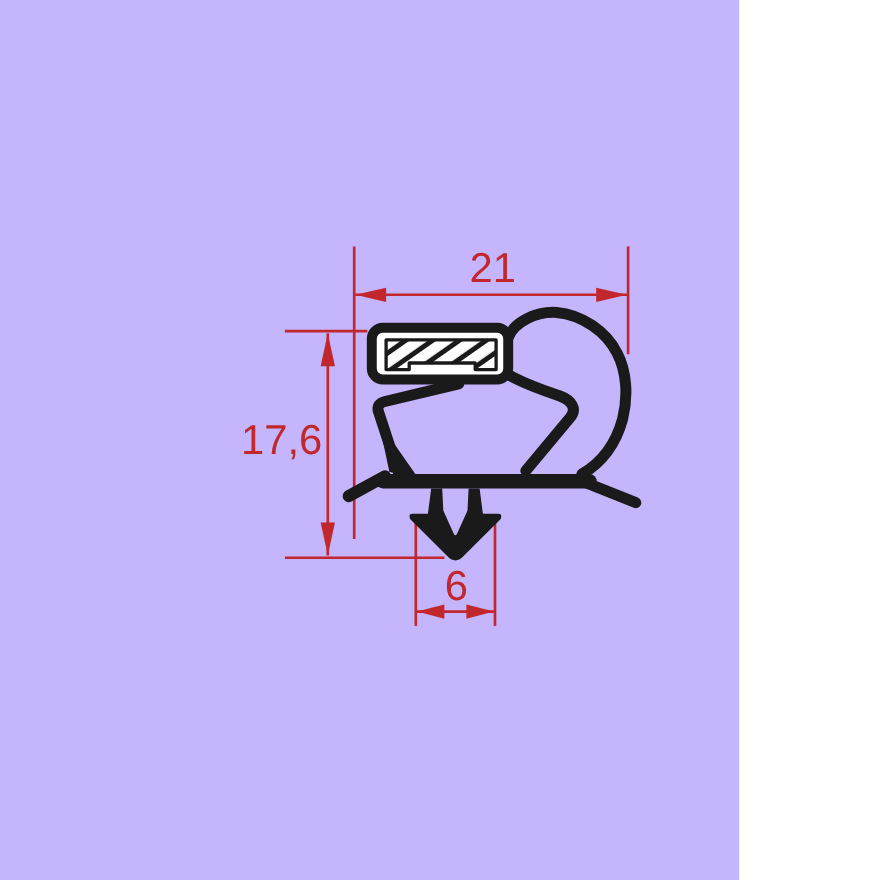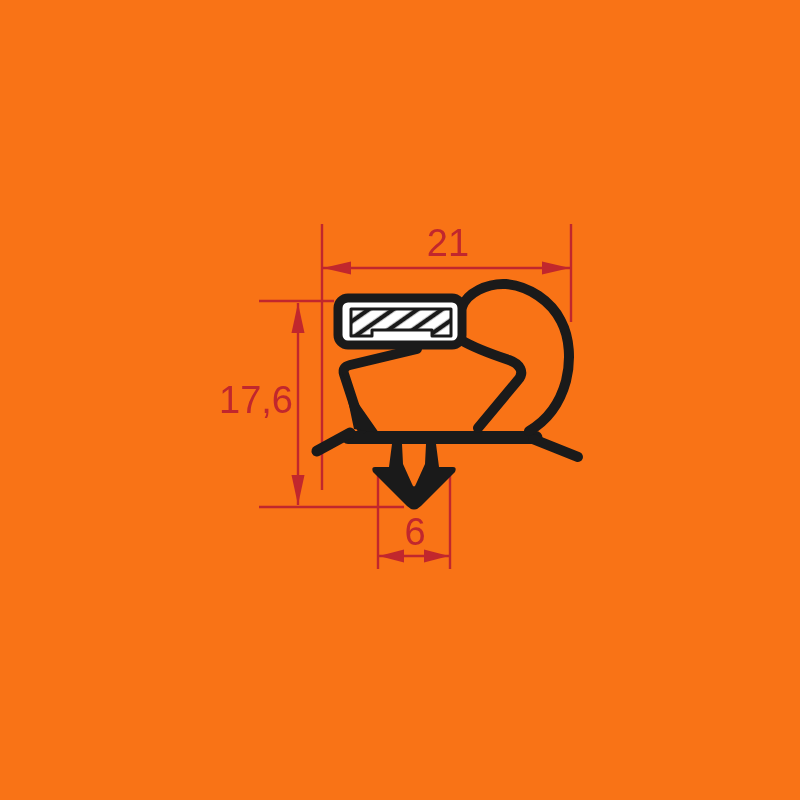--- a/index.html
+++ b/index.html
@@ -5,24 +5,24 @@
   html, body {
     margin: 0;
     padding: 0;
     width: 800px;
     height: 800px;
     background: #ffffff;
     font-family: "Liberation Sans", sans-serif;
     overflow: hidden;
   }
   .canvas-wrap {
-    width: 800px;
+    width: 672px;
     height: 800px;
     position: relative;
-    background: #f97316;
+    background: #c4b5fd;
   }
   svg { display: block; }
   .dim-text {
     font-family: "Liberation Sans", sans-serif;
     font-size: 38px;
     fill: #c1272d;
   }
   .dim-line {
     stroke: #c1272d;
     stroke-width: 2.4;

